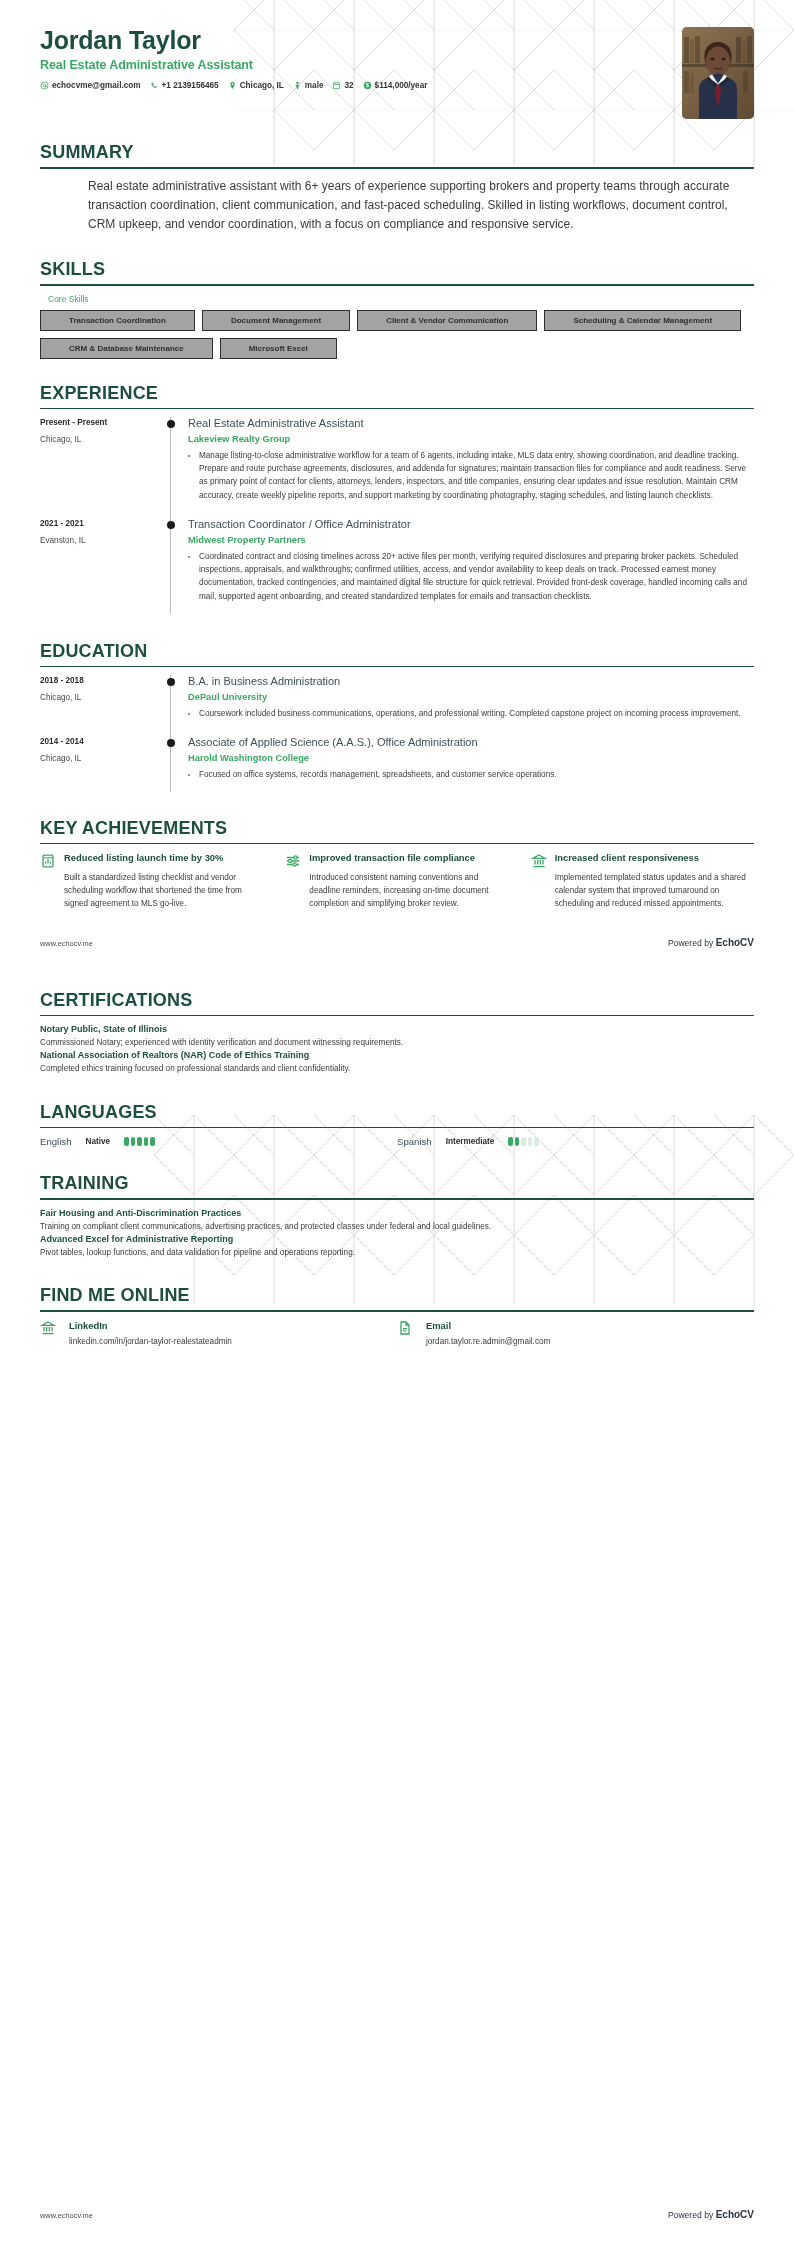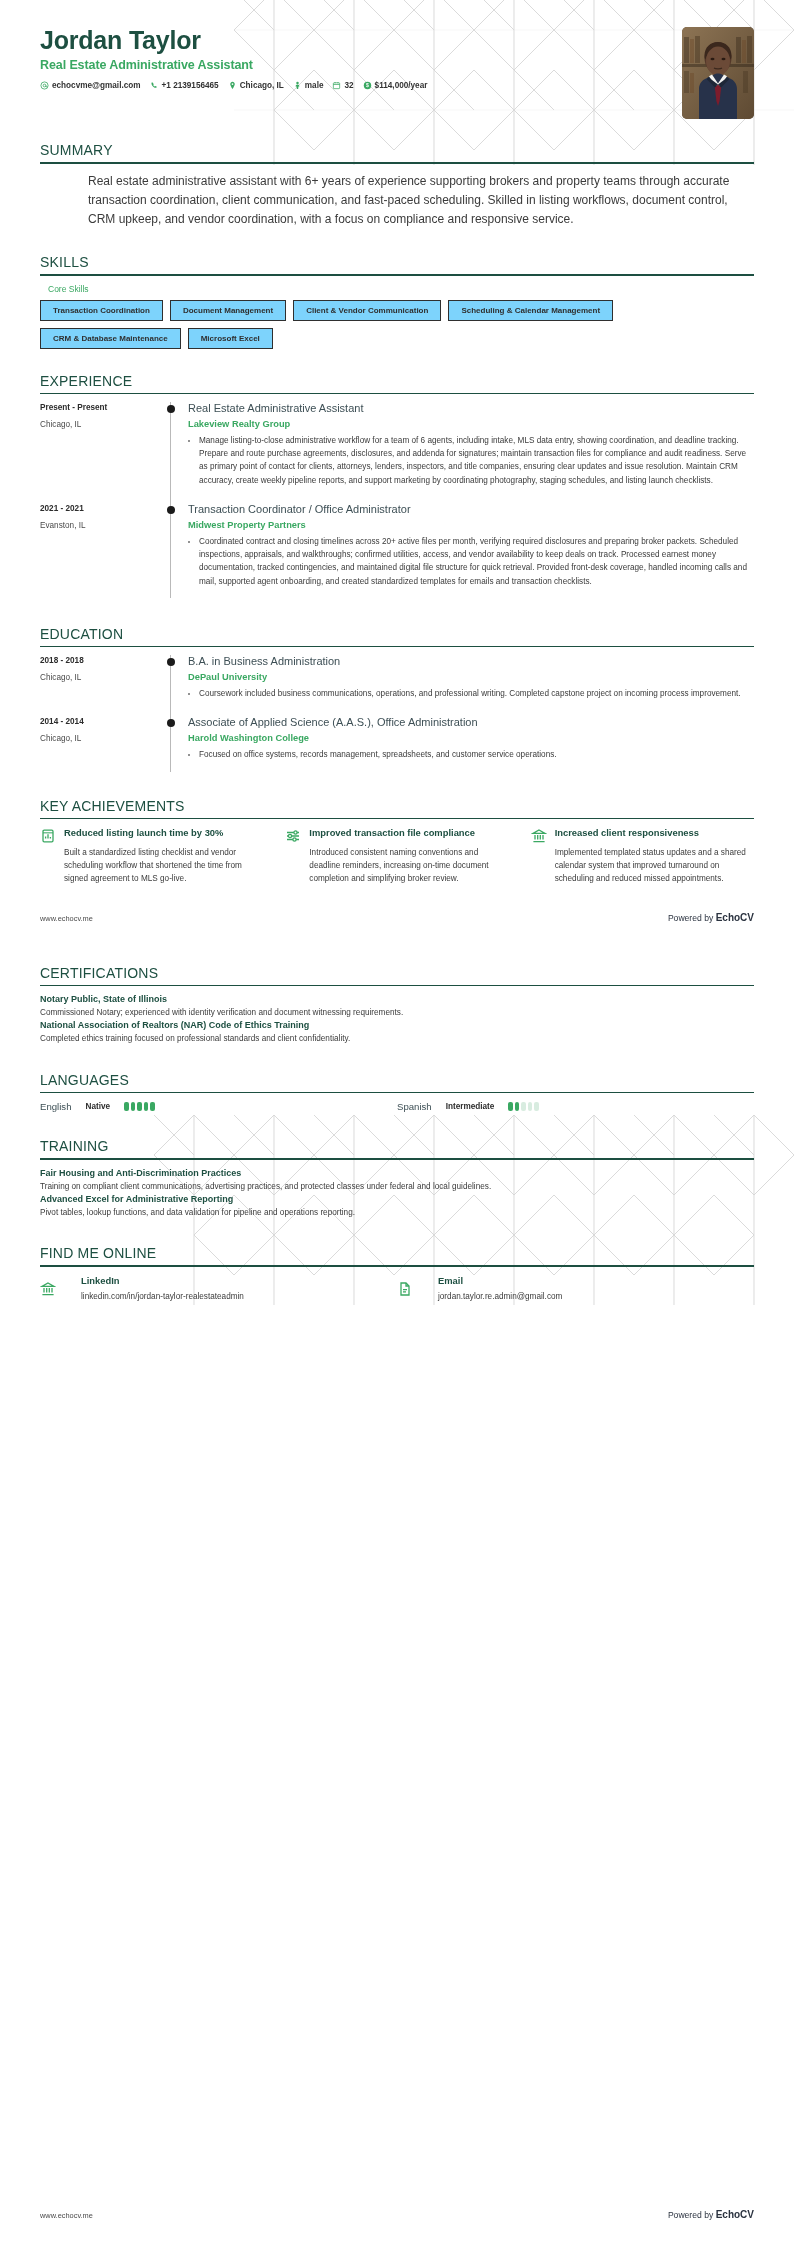--- a/index.html
+++ b/index.html
@@ -78,22 +78,22 @@
     border-radius: 5px;
     overflow: hidden;
     z-index: 3;
     background: #6b5a48;
   }
   .photo svg { display: block; width: 100%; height: 100%; }
 
   
   .section { position: relative; z-index: 2; padding: 0 40px; margin-top: 22px; }
   .section-title {
-    font-size: 14px;
-    font-weight: normal;
+    font-size: 18px;
+    font-weight: bold;
     color: #1d4f41;
     letter-spacing: 0.2px;
     margin-top: 20px;
   }
   .section-rule {
     height: 1.6px;
     background: #1d4f41;
     margin-top: 4px;
     margin-bottom: 8px;
   }
@@ -107,25 +107,25 @@
   
   .skill-group-label {
     font-size: 8.5px;
     color: #3aa862;
     margin-bottom: 6px;
     margin-left: 8px;
   }
   .chips { display: flex; flex-wrap: wrap; gap: 7px; }
   .chip {
     border: 1.1px solid #2f2f2f;
-    padding: 5px 12px;
+    padding: 5px 28px;
     font-size: 8px;
     font-weight: bold;
     color: #2f2f2f;
-    background: #7dd3fc;
+    background: #a3a3a3;
     white-space: nowrap;
   }
 
   
   .entry { display: flex; position: relative; }
   .entry-left {
     width: 122px;
     flex: 0 0 122px;
     padding-top: 1px;
   }
@@ -235,21 +235,21 @@
   .lang-grid { display: flex; }
   .lang { width: 50%; display: flex; align-items: center; gap: 14px; }
   .lang-name { font-size: 9.6px; color: #3d4f55; }
   .lang-level { font-size: 8.2px; font-weight: bold; color: #2c2c2c; }
   .bars { display: flex; gap: 2px; align-items: center; }
   .bar { width: 4.5px; height: 9px; border-radius: 2px; background: #d8ece0; }
   .bar.on { background: #3aa862; }
 
   
   .online-grid { display: flex; }
-  .online { width: 50%; display: flex; gap: 25px; align-items: center; }
+  .online { width: 50%; display: flex; gap: 13px; }
   .online-ico { flex: 0 0 16px; color: #3aa862; }
   .online-ico svg { width: 16px; height: 16px; display: block; }
   .online-label { font-size: 9.4px; font-weight: bold; color: #1d4f41; }
   .online-value {
     font-size: 8.2px;
     color: #3b3b3b;
     margin-top: 5px;
     line-height: 1.5;
     max-width: 175px;
     word-break: break-word;

